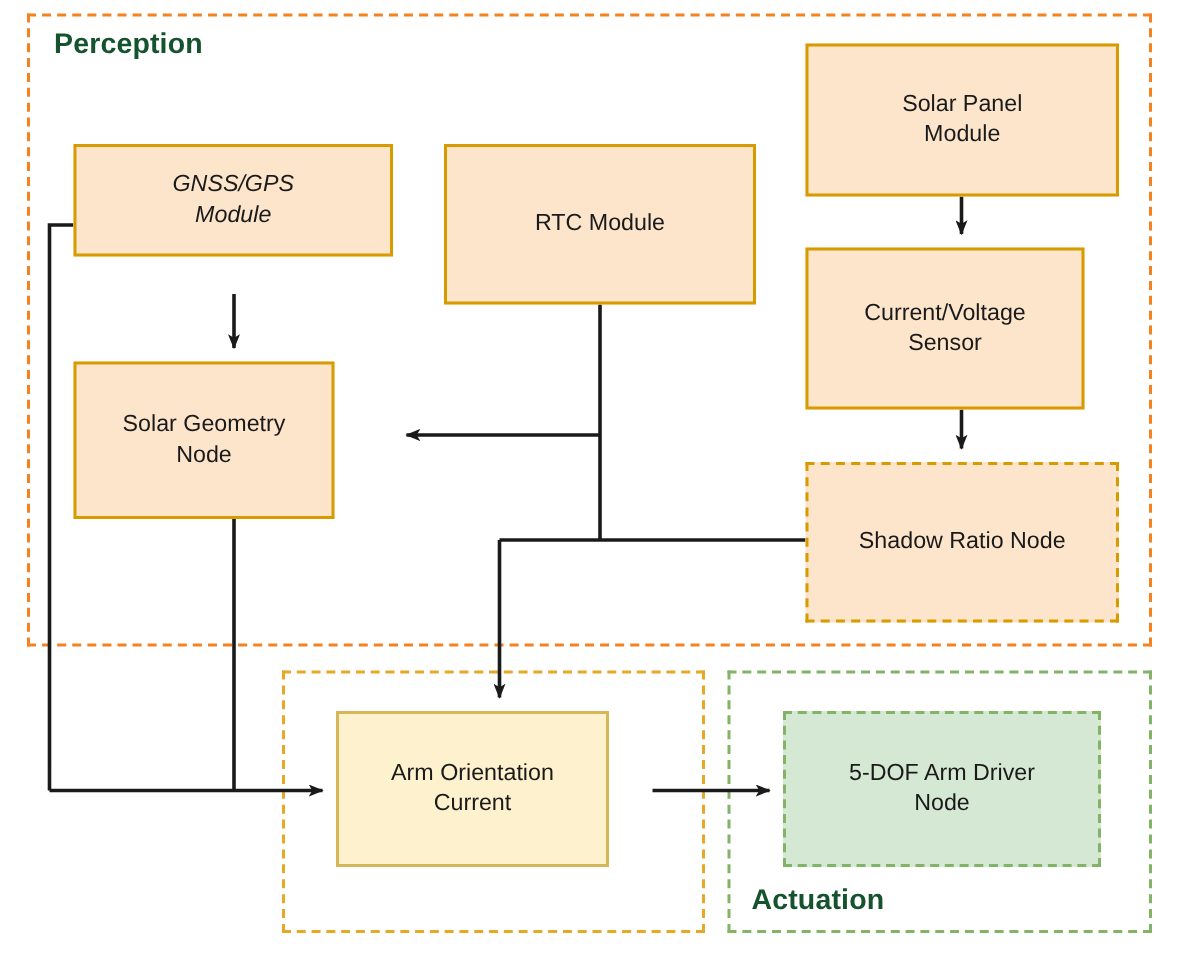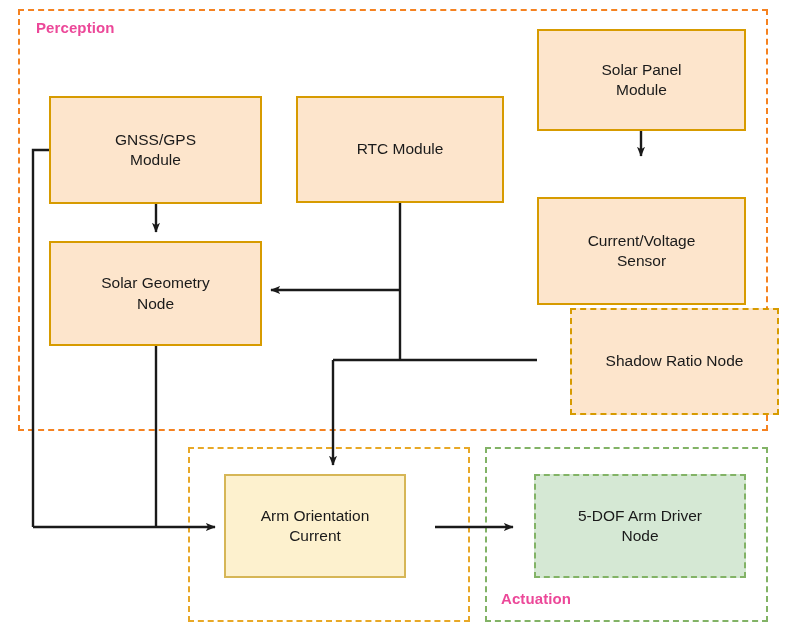--- a/index.html
+++ b/index.html
@@ -38,23 +38,23 @@
   }
   .group-actuation {
     left: 485px;
     top: 447px;
     width: 283px;
     height: 175px;
     border: 2px dashed #82B366;
   }
   .group-label {
     position: absolute;
-    font-size: 15px;
+    font-size: 19px;
     font-weight: bold;
-    color: #ec4899;
+    color: #14532d;
     white-space: nowrap;
     letter-spacing: 0.1px;
   }
   .gl-perception { left: 36px; top: 19px; }
   .gl-decision  { left: 204px; top: 590px; }
   .gl-actuation { left: 501px; top: 590px; }
 
   .node {
     position: absolute;
     box-sizing: border-box;
@@ -67,39 +67,38 @@
     color: #1a1a1a;
     padding: 2px 6px;
   }
   .node-orange {
     background: #FDE5CC;
     border: 2px solid #D79B00;
   }
   .node-orange-dashed {
     background: #FDE5CC;
     border: 2px dashed #D79B00;
-    margin-left: 33px;
   }
   .node-yellow {
     background: #FDF1CE;
     border: 2px solid #D6B656;
   }
   .node-green-dashed {
     background: #D5E8D4;
     border: 2px dashed #82B366;
   }
 
-  .n-gnss      { left: 49px;  top: 96px;  width: 213px; height: 108px; }
+  .n-gnss      { left: 49px;  top: 96px;  width: 213px; height: 75px; font-style: italic; }
   .n-rtc       { left: 296px; top: 96px;  width: 208px; height: 107px; text-align: right; }
   .n-solarpanel{ left: 537px; top: 29px;  width: 209px; height: 102px; }
-  .n-geometry  { left: 49px;  top: 241px; width: 213px; height: 105px; }
-  .n-currvolt  { left: 537px; top: 165px; width: 209px; height: 108px; margin-top: 32px; }
+  .n-geometry  { left: 49px;  top: 241px; width: 174px; height: 105px; }
+  .n-currvolt  { left: 537px; top: 165px; width: 186px; height: 108px; }
   .n-shadow    { left: 537px; top: 308px; width: 209px; height: 107px; }
   .n-planner   { left: 224px; top: 474px; width: 182px; height: 104px; }
-  .n-armdriver { left: 534px; top: 474px; width: 212px; height: 104px; }
+  .n-armdriver { left: 522px; top: 474px; width: 212px; height: 104px; }
 
   #edges {
     position: absolute;
     left: 0; top: 0;
     width: 786px;
     height: 637px;
     pointer-events: none;
   }
 </style>
 </head>

